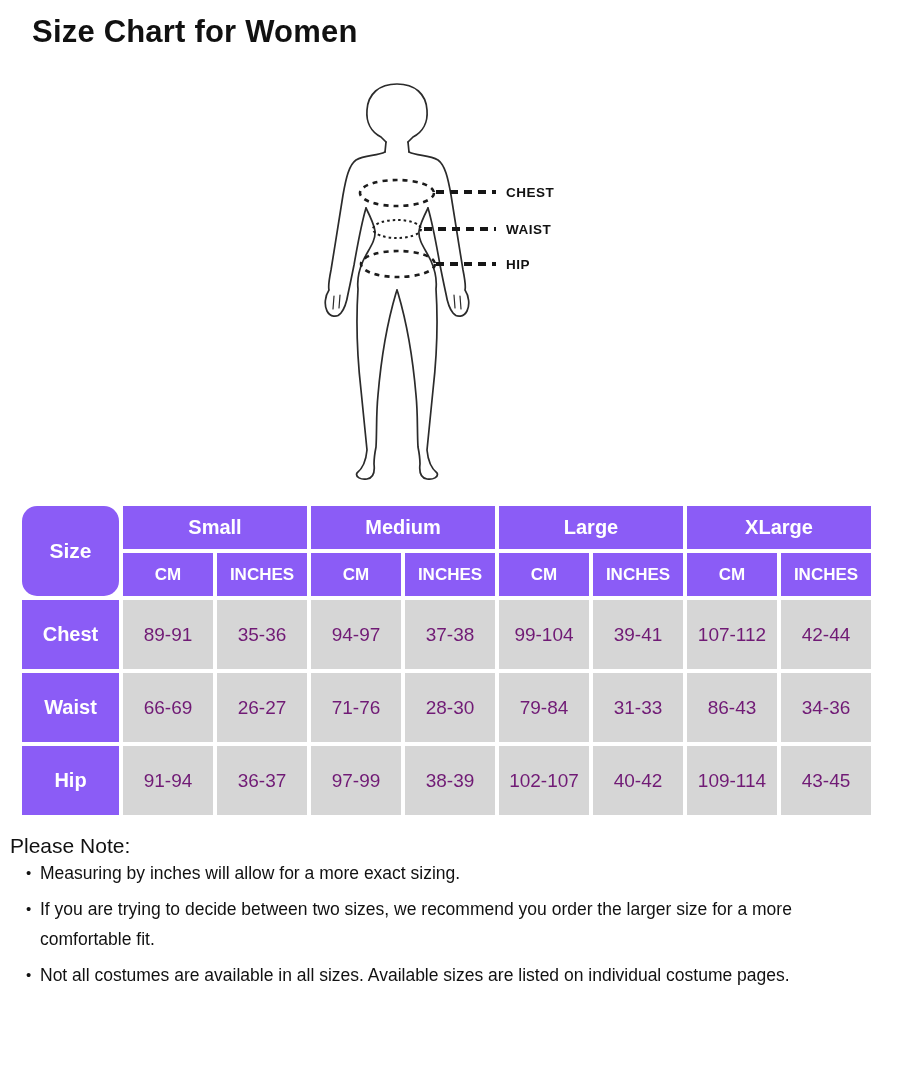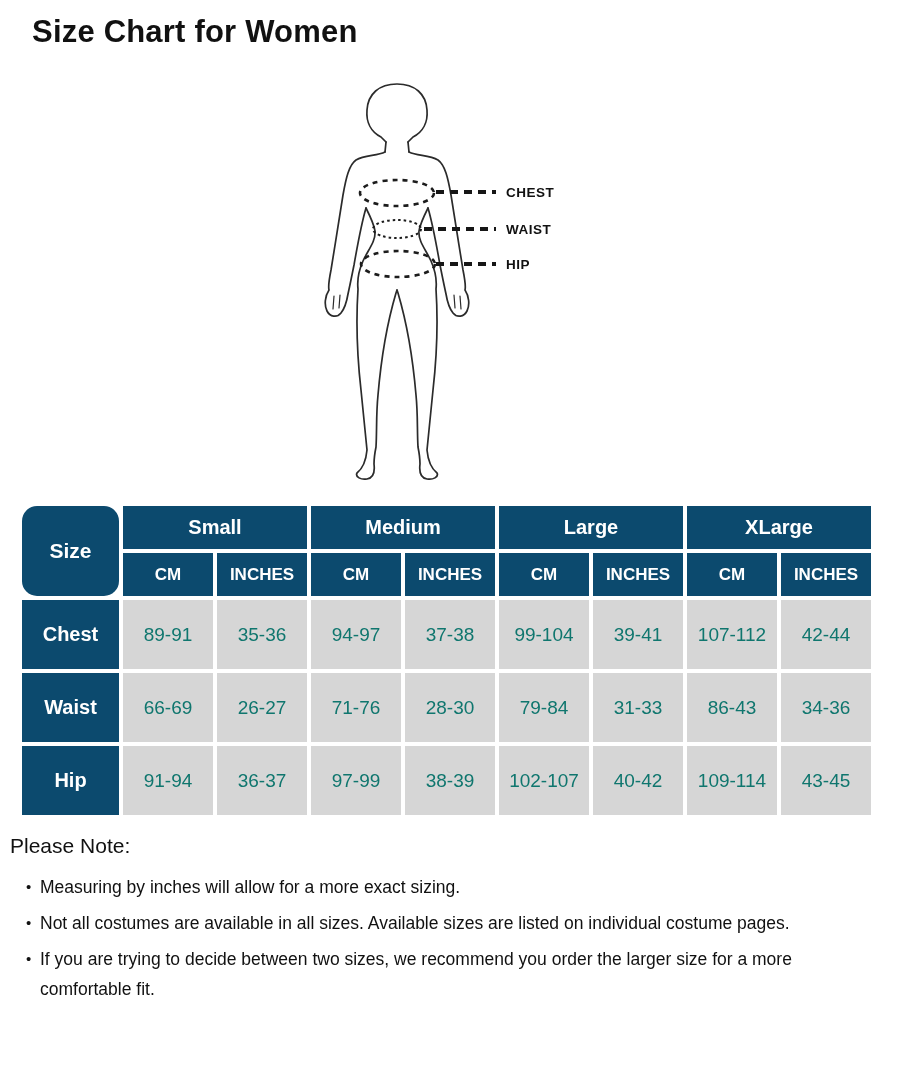--- a/index.html
+++ b/index.html
@@ -38,47 +38,46 @@
 
   
   .size-table {
     position: absolute;
     left: 18px; top: 502px;
     border-collapse: separate;
     border-spacing: 4px;
   }
   .size-table td, .size-table th { text-align: center; vertical-align: middle; }
   .hdr {
-    background: #0c4a6e;
+    background: #8b5cf6;
     color: #ffffff;
     font-weight: bold;
   }
   .group-hdr { font-size: 20px; height: 43px; }
   .unit-hdr  { font-size: 17px; height: 43px; }
   .corner    { font-size: 21px; width: 97px; border-radius: 15px; }
   .row-hdr   { font-size: 20px; width: 97px; height: 69px; }
   .data-cell {
     background: #d6d6d6;
-    color: #0f766e;
+    color: #701a75;
     font-size: 19px;
     width: 90px;
     height: 69px;
     margin-top: 42px;
   }
 
   
   .notes {
     position: absolute;
     left: 10px; top: 834px;
     width: 860px;
   }
   .notes-heading {
     font-size: 21px;
     color: #111;
-    margin-bottom: 14px;
   }
   .notes-list { list-style: none; width: 828px; }
   .notes-list li {
     position: relative;
     padding-left: 30px;
     font-size: 17.5px;
     line-height: 30px;
     margin-bottom: 6px;
     color: #111;
   }
@@ -202,16 +201,16 @@
     <td class="data-cell">109-114</td>
     <td class="data-cell">43-45</td>
   </tr>
 </tbody>
   </table>
 
 <div class="notes">
   <div class="notes-heading">Please Note:</div>
   <ul class="notes-list">
     <li>Measuring by inches will allow for a more exact sizing.</li>
+    <li>If you are trying to decide between two sizes, we recommend you order the larger size for a more comfortable fit.</li>
     <li>Not all costumes are available in all sizes. Available sizes are listed on individual costume pages.</li>
-    <li>If you are trying to decide between two sizes, we recommend you order the larger size for a more comfortable fit.</li>
   </ul>
 </div>
 
 </body></html>

